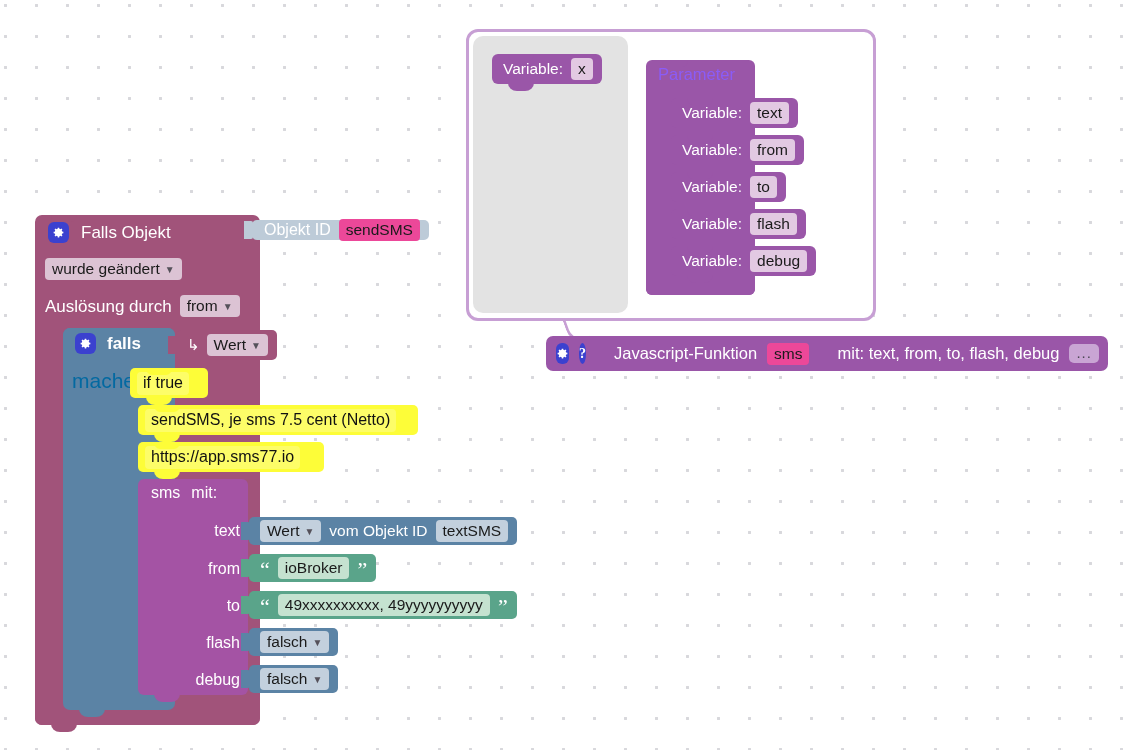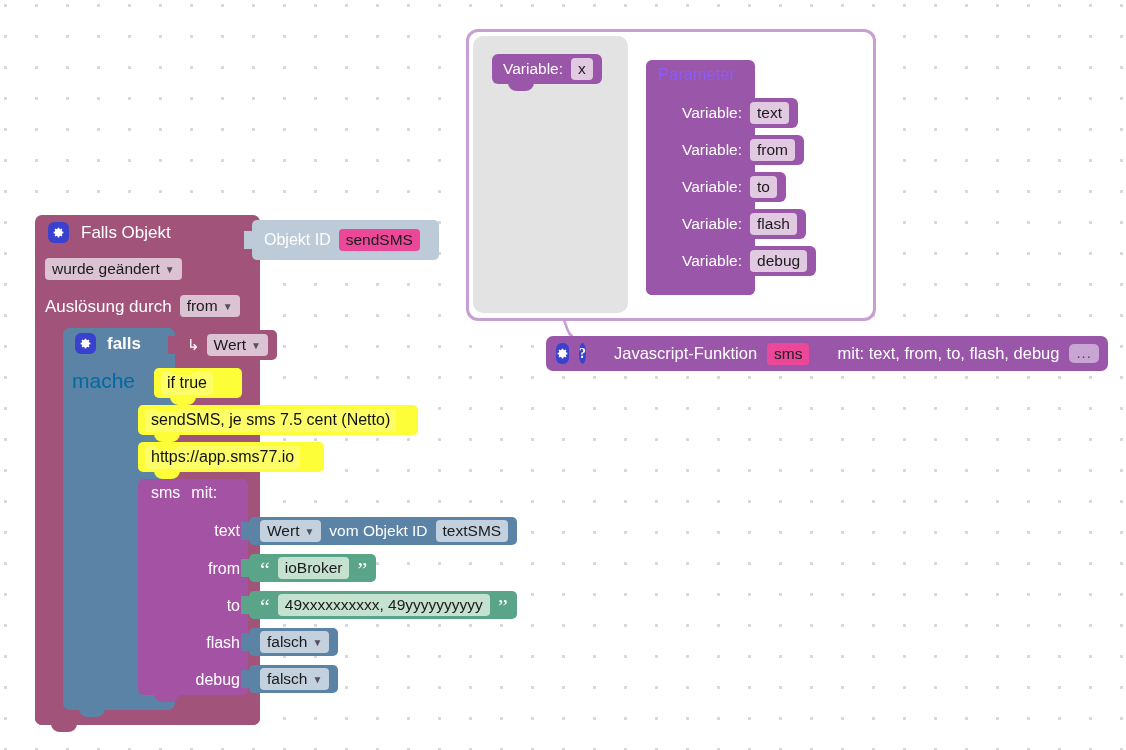--- a/index.html
+++ b/index.html
@@ -117,25 +117,25 @@
   #trigger-row2 { left: 45px; top: 258px; }
   #trigger-row3 {
     left: 45px; top: 295px;
     display: flex; align-items: flex-end; gap: 8px;
   }
   #trigger-row3 .lbl { font-size: 17px; }
 
   
   #objekt-id-block {
     left: 252px; top: 220px;
-    height: 40px;
+    height: 20px;
     background: #bdcbd8;
     border-radius: 5px;
     display: flex; align-items: center; gap: 8px;
-    padding: 0 19px 0 12px;
+    padding: 0 9px 0 12px;
     text-align: right;
   }
   #objekt-id-block .plug { background: #bdcbd8; }
   #objekt-id-block .lbl { font-size: 16px; }
 
   
   #trigger-mouth {
     left: 35px; top: 330px;
     width: 28px; height: 370px;
     background: #a1537a;
@@ -204,21 +204,21 @@
   .comment .notch-bottom { background: #fdfd38; }
   .comment .txt {
     background: #fdfd68;
     border-radius: 4px;
     padding: 1px 6px 2px 6px;
     color: #111;
     font-size: 16px;
     line-height: 20px;
     white-space: nowrap;
   }
-  #comment-1 { left: 154px; top: 368px; width: 88px; }
+  #comment-1 { left: 130px; top: 368px; width: 78px; }
   #comment-2 { left: 138px; top: 405px; width: 280px; }
   #comment-3 { left: 138px; top: 442px; width: 186px; }
 
   
   #sms-call-block {
     left: 138px; top: 479px;
     width: 110px; height: 216px;
     background: #a453a4;
     border-radius: 6px;
   }

